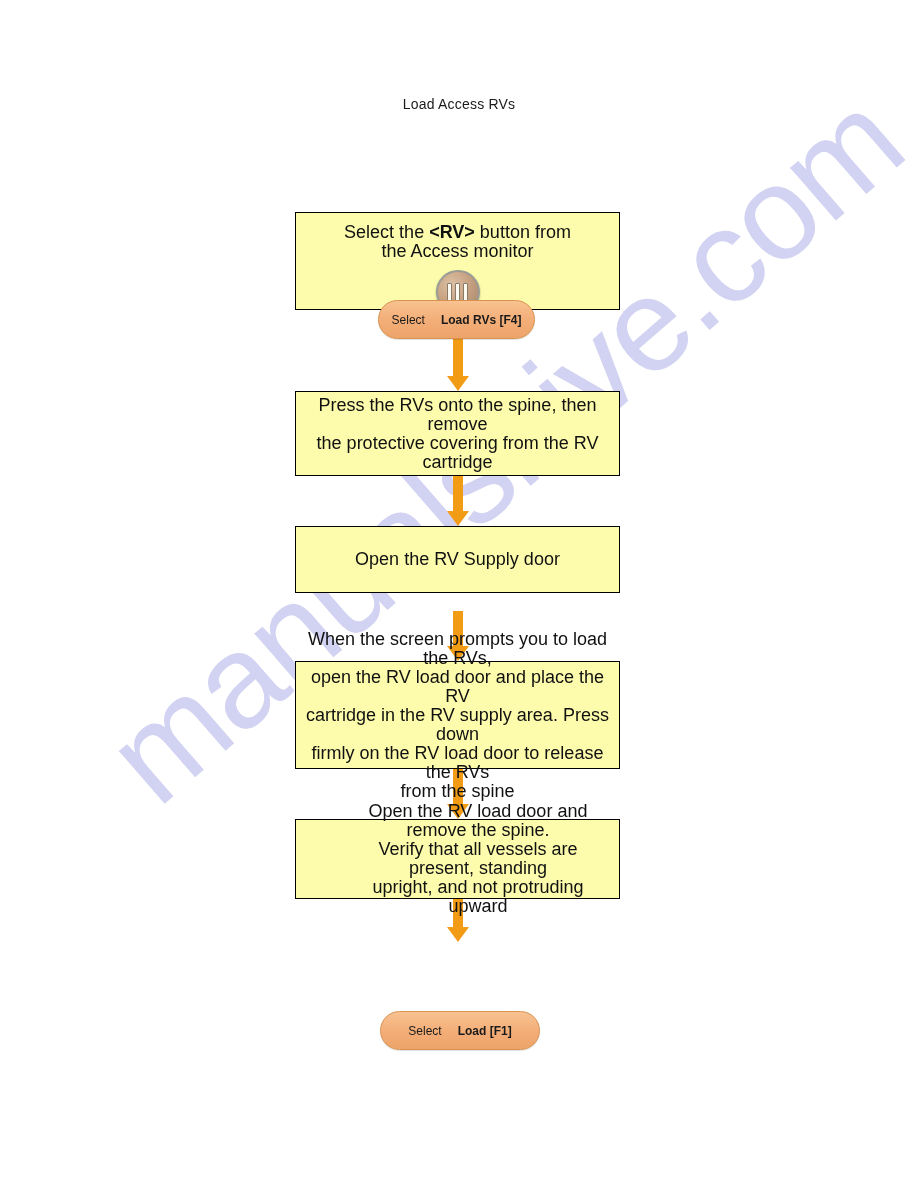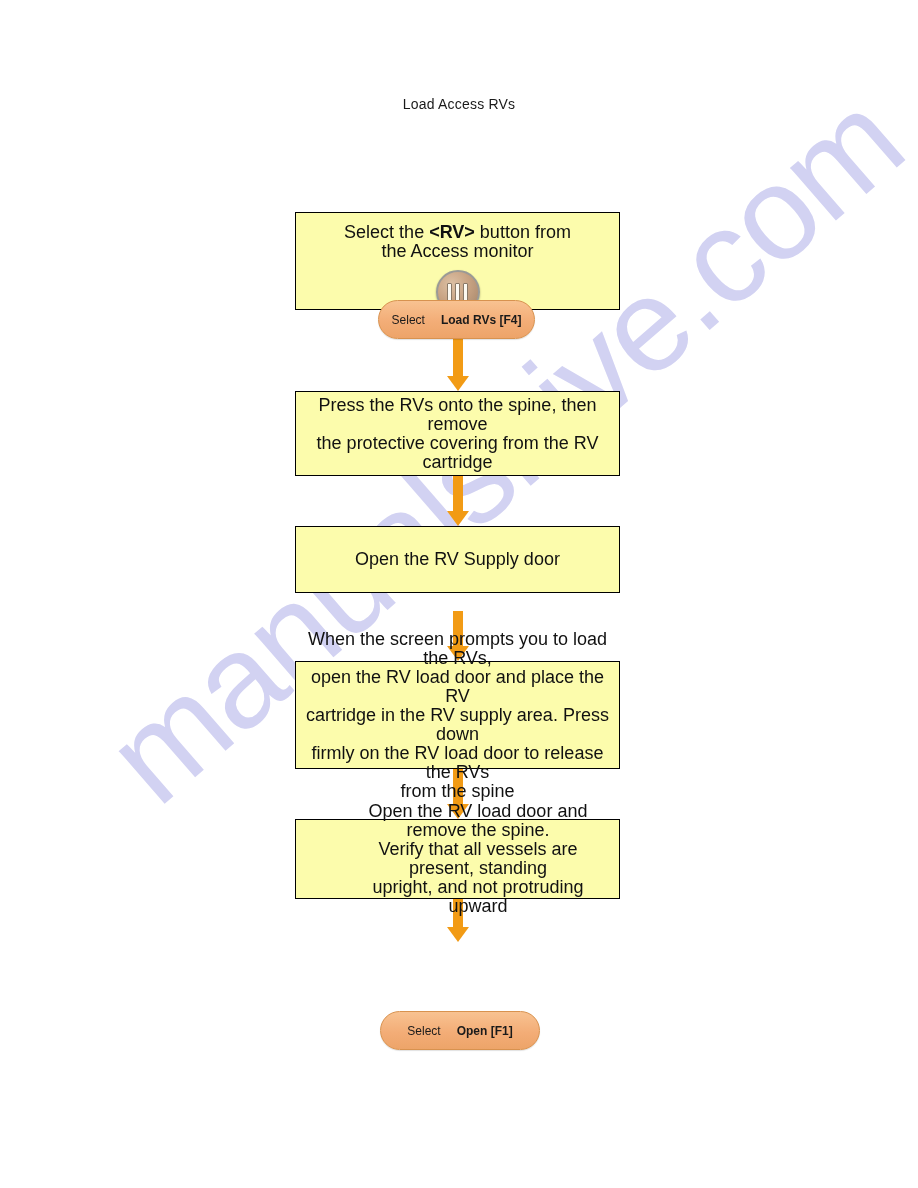--- a/index.html
+++ b/index.html
@@ -283,17 +283,17 @@
     </div>
 
     <div class="arrow" id="arrow-5">
       <span class="shaft"></span>
       <span class="head"></span>
     </div>
 
 
     <div class="pill" id="pill-done">
       <span class="pill-prefix">Select</span>
-      <span class="pill-strong">Open [F1]</span>
+      <span class="pill-strong">Load [F1]</span>
     </div>
 
   </div>
 </div>
 
 </body></html>

